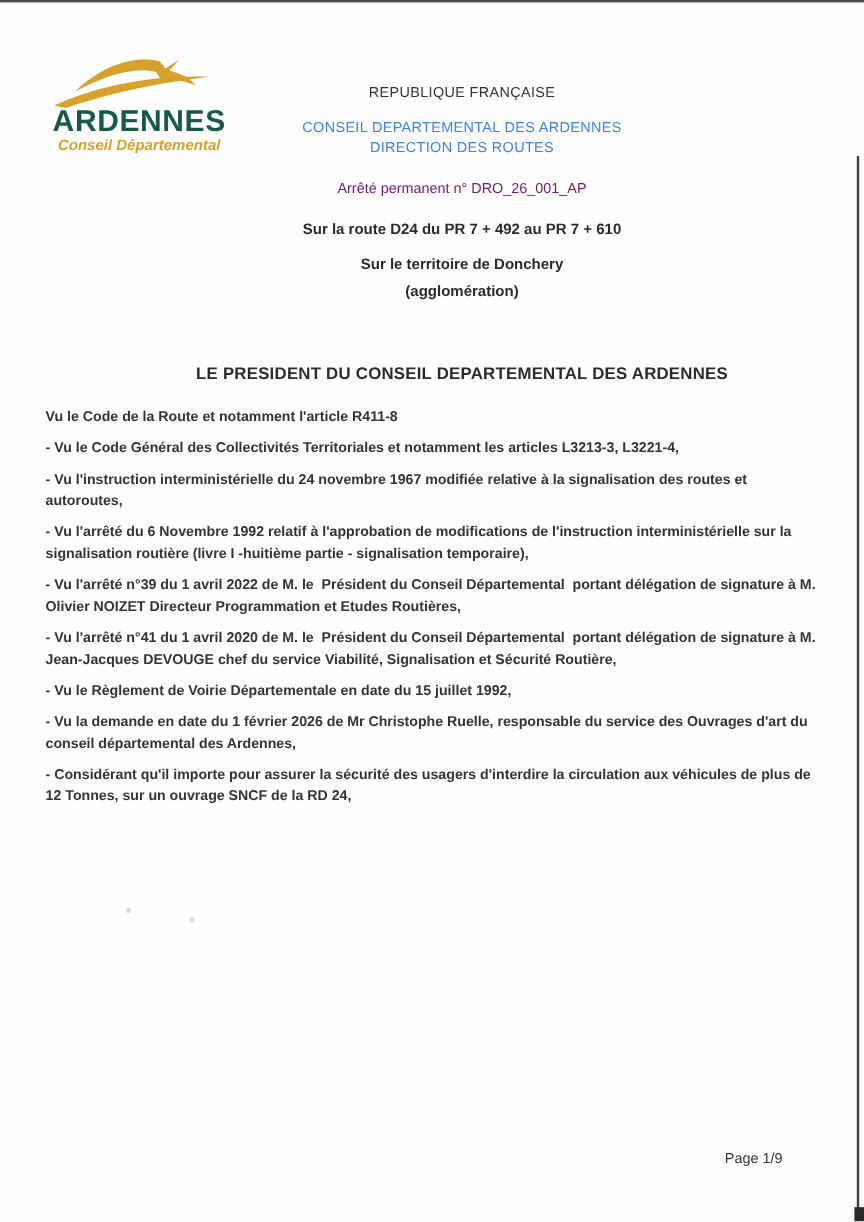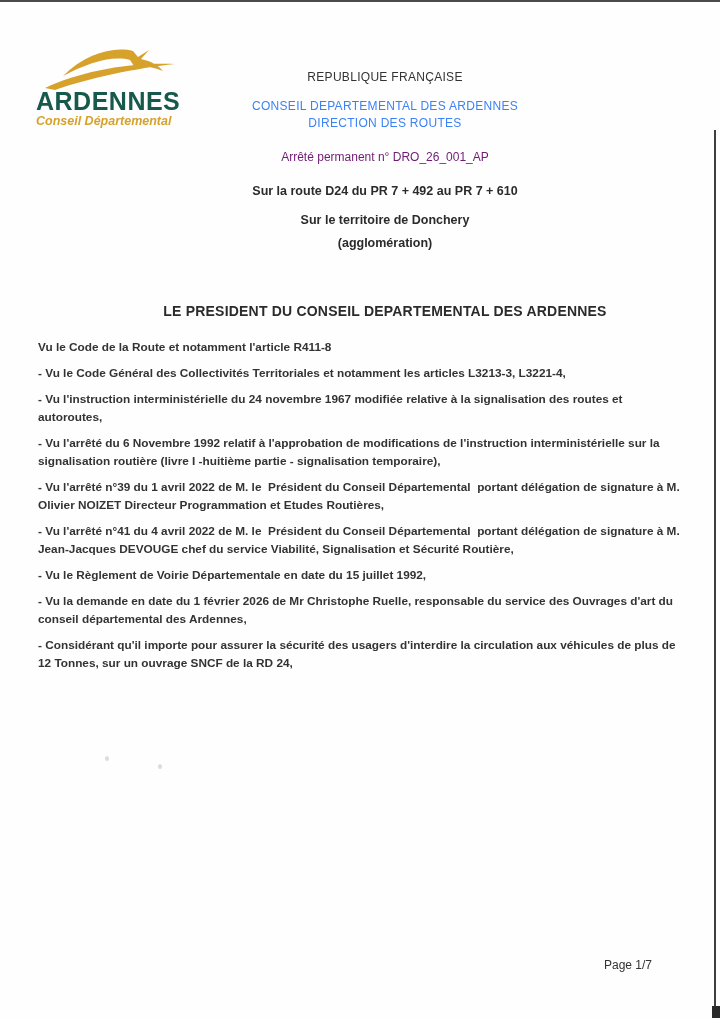--- a/index.html
+++ b/index.html
@@ -43,21 +43,21 @@
   }
   .speck-1 { left: 105px; top: 756px; }
   .speck-2 { left: 158px; top: 764px; }
 
   
   .logo {
     position: absolute;
     left: 36px;
     top: 42px;
     width: 160px;
-    text-align: left;
+    text-align: center;
   }
   .logo-mark {
     display: block;
     margin: 0 auto -4px auto;
   }
   .logo-title {
     font-size: 25px;
     font-weight: bold;
     letter-spacing: 0.5px;
     line-height: 26px;
@@ -157,21 +157,21 @@
   </div>
 
   <div class="center-col main-heading">LE PRESIDENT DU CONSEIL DEPARTEMENTAL DES ARDENNES</div>
 
   <div class="body-text">
     <p>Vu le Code de la Route et notamment l'article R411-8</p>
     <p>- Vu le Code Général des Collectivités Territoriales et notamment les articles L3213-3, L3221-4,</p>
     <p>- Vu l'instruction interministérielle du 24 novembre 1967 modifiée relative à la signalisation des routes et autoroutes,</p>
     <p>- Vu l'arrêté du 6 Novembre 1992 relatif à l'approbation de modifications de l'instruction interministérielle sur la signalisation routière (livre I -huitième partie - signalisation temporaire),</p>
     <p>- Vu l'arrêté n°39 du 1 avril 2022 de M. le  Président du Conseil Départemental  portant délégation de signature à M. Olivier NOIZET Directeur Programmation et Etudes Routières,</p>
-    <p>- Vu l'arrêté n°41 du 4 avril 2022 de M. le  Président du Conseil Départemental  portant délégation de signature à M. Jean-Jacques DEVOUGE chef du service Viabilité, Signalisation et Sécurité Routière,</p>
+    <p>- Vu l'arrêté n°41 du 1 avril 2020 de M. le  Président du Conseil Départemental  portant délégation de signature à M. Jean-Jacques DEVOUGE chef du service Viabilité, Signalisation et Sécurité Routière,</p>
     <p>- Vu le Règlement de Voirie Départementale en date du 15 juillet 1992,</p>
     <p>- Vu la demande en date du 1 février 2026 de Mr Christophe Ruelle, responsable du service des Ouvrages d'art du conseil départemental des Ardennes,</p>
     <p>- Considérant qu'il importe pour assurer la sécurité des usagers d'interdire la circulation aux véhicules de plus de 12 Tonnes, sur un ouvrage SNCF de la RD 24,</p>
   </div>
 
-  <div class="page-number">Page 1/7</div>
+  <div class="page-number">Page 1/9</div>
 
 </div>
 
 </body></html>

